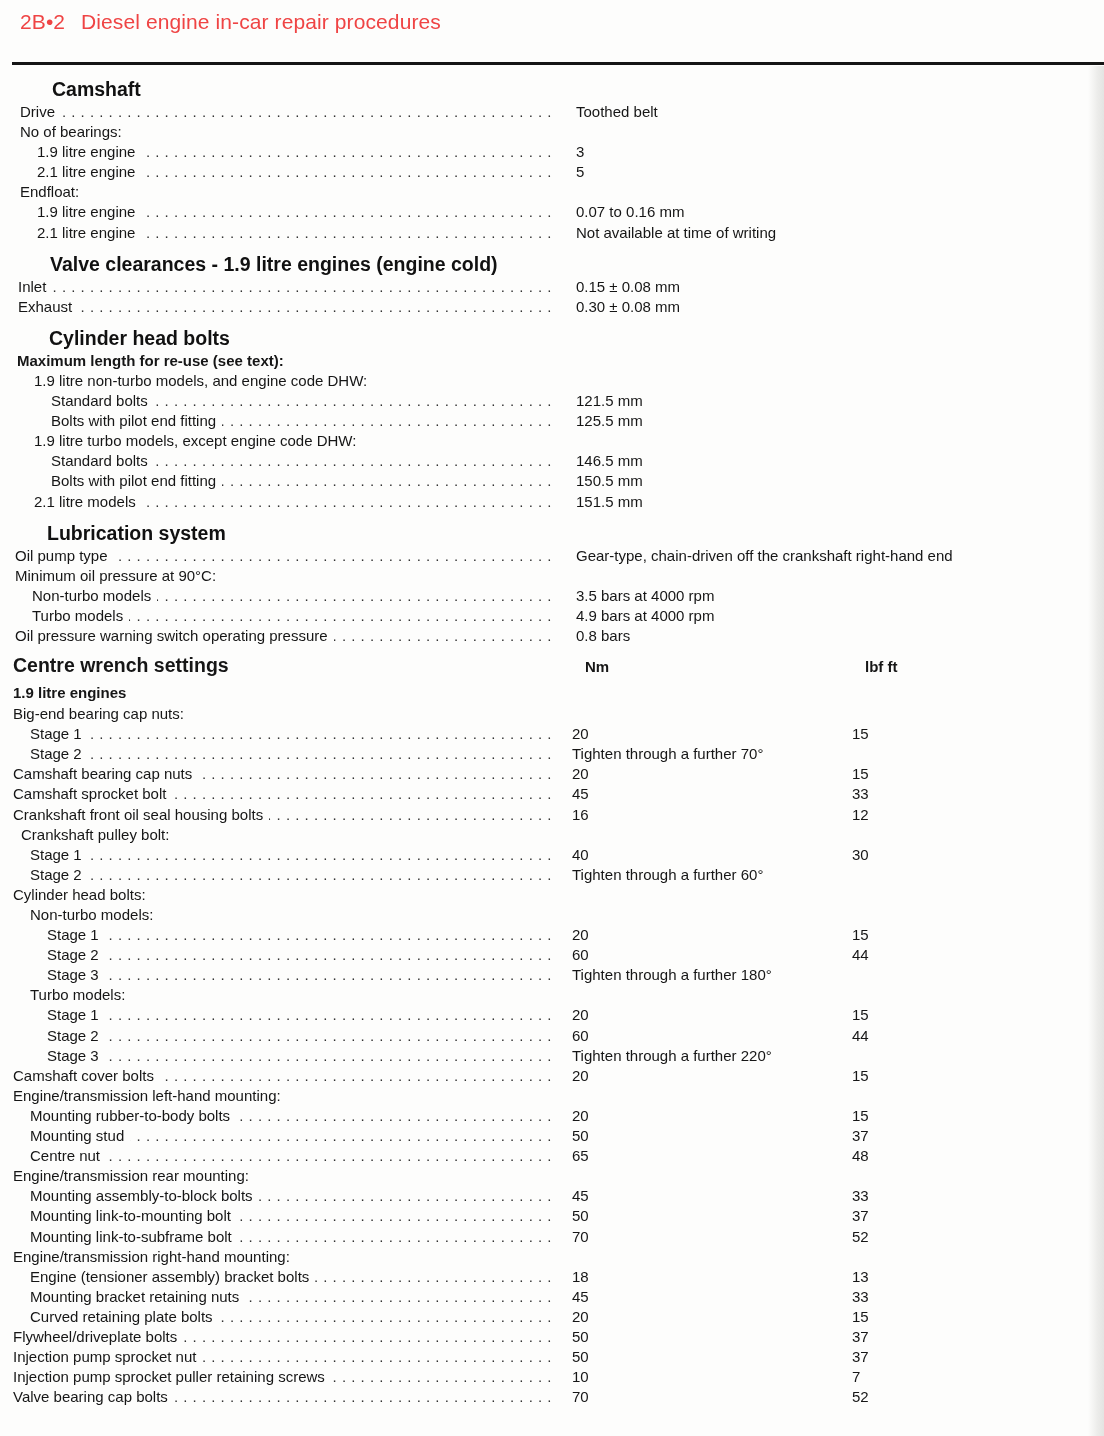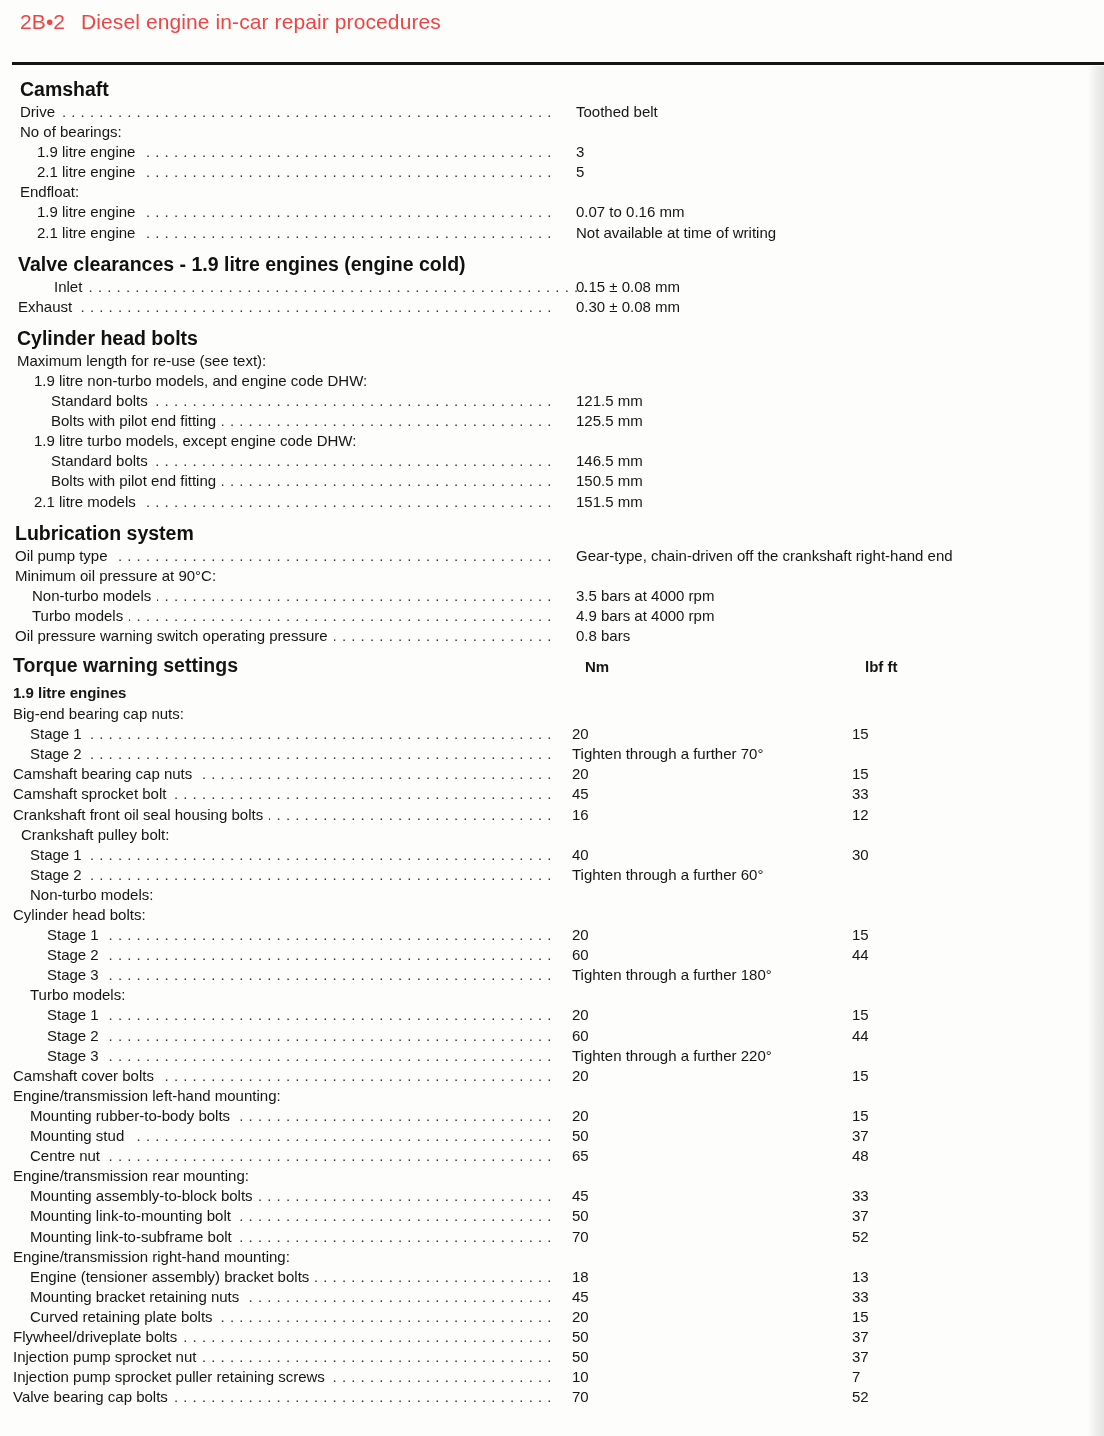--- a/index.html
+++ b/index.html
@@ -18,21 +18,21 @@
     position: absolute; left: 12px; right: 0; top: 62px; height: 3px;
     background: #151515;
   }
   .edge-shadow {
     position: absolute; right: 0; top: 66px; width: 16px; bottom: 0;
     background: linear-gradient(to right, rgba(235,235,232,0), #ececea 60%, #e4e4e2);
   }
   .content { position: absolute; left: 0; top: 74px; width: 1060px; }
   .sec-title {
     font-weight: bold; font-size: 19.5px; color: #111;
-    height: 26px; line-height: 26px; margin-top: 2px;
+    height: 26px; line-height: 26px; margin-top: 2px; margin-left: 32px;
   }
   .row {
     position: relative; height: 20.1px; line-height: 20px; font-size: 15px;
   }
   .row .lab {
     position: absolute; left: 0; width: 552px; overflow: hidden; white-space: nowrap;
   }
   .row .lab .txt { background: #fdfdfc; padding-right: 6px; position: relative; z-index: 1; }
   .row.dots .lab::after {
     content: ". . . . . . . . . . . . . . . . . . . . . . . . . . . . . . . . . . . . . . . . . . . . . . . . . . . . . . . . . . . . . . . . . . . . . . . . . . . . . . . . . . . . . . . . . . . . . . . . . .";
@@ -91,36 +91,36 @@
           <span class="v1" style="left: 556px;">Not available at time of writing</span>
         </div>
       </div>
   </section>
 
   <section style="margin-left:18px;">
     <div class="gap"></div>
     <div class="sec-title">Valve clearances - 1.9 litre engines (engine cold)</div>
     <div class="rows">
         <div class="row dots">
-          <div class="lab" style="width: 534px; margin-left: 36px;"><span class="txt" style="padding-left: 0px;">Inlet</span></div>
+          <div class="lab" style="width: 534px;"><span class="txt" style="padding-left: 0px;">Inlet</span></div>
           <span class="v1" style="left: 558px;">0.15 ± 0.08 mm</span>
         </div>
         <div class="row dots">
           <div class="lab" style="width: 534px;"><span class="txt" style="padding-left: 0px;">Exhaust</span></div>
           <span class="v1" style="left: 558px;">0.30 ± 0.08 mm</span>
         </div>
       </div>
   </section>
 
   <section style="margin-left:17px;">
     <div class="gap"></div>
     <div class="sec-title">Cylinder head bolts</div>
     <div class="rows">
         <div class="row">
-          <div class="lab" style="width: 535px;"><span class="txt" style="padding-left: 0px;">Maximum length for re-use (see text):</span></div>
+          <div class="lab" style="width: 535px;"><span class="txt" style="padding-left: 0px; font-weight: bold;">Maximum length for re-use (see text):</span></div>
           <span class="v1" style="left: 559px;"></span>
         </div>
         <div class="row">
           <div class="lab" style="width: 535px;"><span class="txt" style="padding-left: 17px;">1.9 litre non-turbo models, and engine code DHW:</span></div>
           <span class="v1" style="left: 559px;"></span>
         </div>
         <div class="row dots">
           <div class="lab" style="width: 535px;"><span class="txt" style="padding-left: 34px;">Standard bolts</span></div>
           <span class="v1" style="left: 559px;">121.5 mm</span>
         </div>
@@ -170,21 +170,21 @@
         <div class="row dots">
           <div class="lab" style="width: 537px;"><span class="txt" style="padding-left: 0px; text-align: center;">Oil pressure warning switch operating pressure</span></div>
           <span class="v1" style="left: 561px;">0.8 bars</span>
         </div>
       </div>
   </section>
 
   <section style="margin-left:13px;">
     <div class="gap"></div>
     <div class="colhead">
-      <span class="t">Torque warning settings</span>
+      <span class="t">Centre wrench settings</span>
       <span class="c1">Nm</span>
       <span class="c2">lbf ft</span>
     </div>
     <div class="sub-bold">1.9 litre engines</div>
     <div class="rows">
         <div class="row">
           <div class="lab" style="width: 539px;"><span class="txt" style="padding-left: 0px;">Big-end bearing cap nuts:</span></div>
           <span class="v1" style="left: 559px;"></span>
           <span class="v2" style="left: 839px;"></span>
         </div>
@@ -222,26 +222,26 @@
           <div class="lab" style="width: 539px;"><span class="txt" style="padding-left: 17px;">Stage 1</span></div>
           <span class="v1" style="left: 559px;">40</span>
           <span class="v2" style="left: 839px;">30</span>
         </div>
         <div class="row dots">
           <div class="lab" style="width: 539px;"><span class="txt" style="padding-left: 17px;">Stage 2</span></div>
           <span class="v1" style="left: 559px;">Tighten through a further 60°</span>
           <span class="v2" style="left: 839px;"></span>
         </div>
         <div class="row">
+          <div class="lab" style="width: 539px;"><span class="txt" style="padding-left: 0px;">Cylinder head bolts:</span></div>
+          <span class="v1" style="left: 559px;"></span>
+          <span class="v2" style="left: 839px;"></span>
+        </div>
+        <div class="row">
           <div class="lab" style="width: 539px;"><span class="txt" style="padding-left: 17px;">Non-turbo models:</span></div>
-          <span class="v1" style="left: 559px;"></span>
-          <span class="v2" style="left: 839px;"></span>
-        </div>
-        <div class="row">
-          <div class="lab" style="width: 539px;"><span class="txt" style="padding-left: 0px;">Cylinder head bolts:</span></div>
           <span class="v1" style="left: 559px;"></span>
           <span class="v2" style="left: 839px;"></span>
         </div>
         <div class="row dots">
           <div class="lab" style="width: 539px;"><span class="txt" style="padding-left: 34px;">Stage 1</span></div>
           <span class="v1" style="left: 559px;">20</span>
           <span class="v2" style="left: 839px;">15</span>
         </div>
         <div class="row dots">
           <div class="lab" style="width: 539px;"><span class="txt" style="padding-left: 34px;">Stage 2</span></div>

